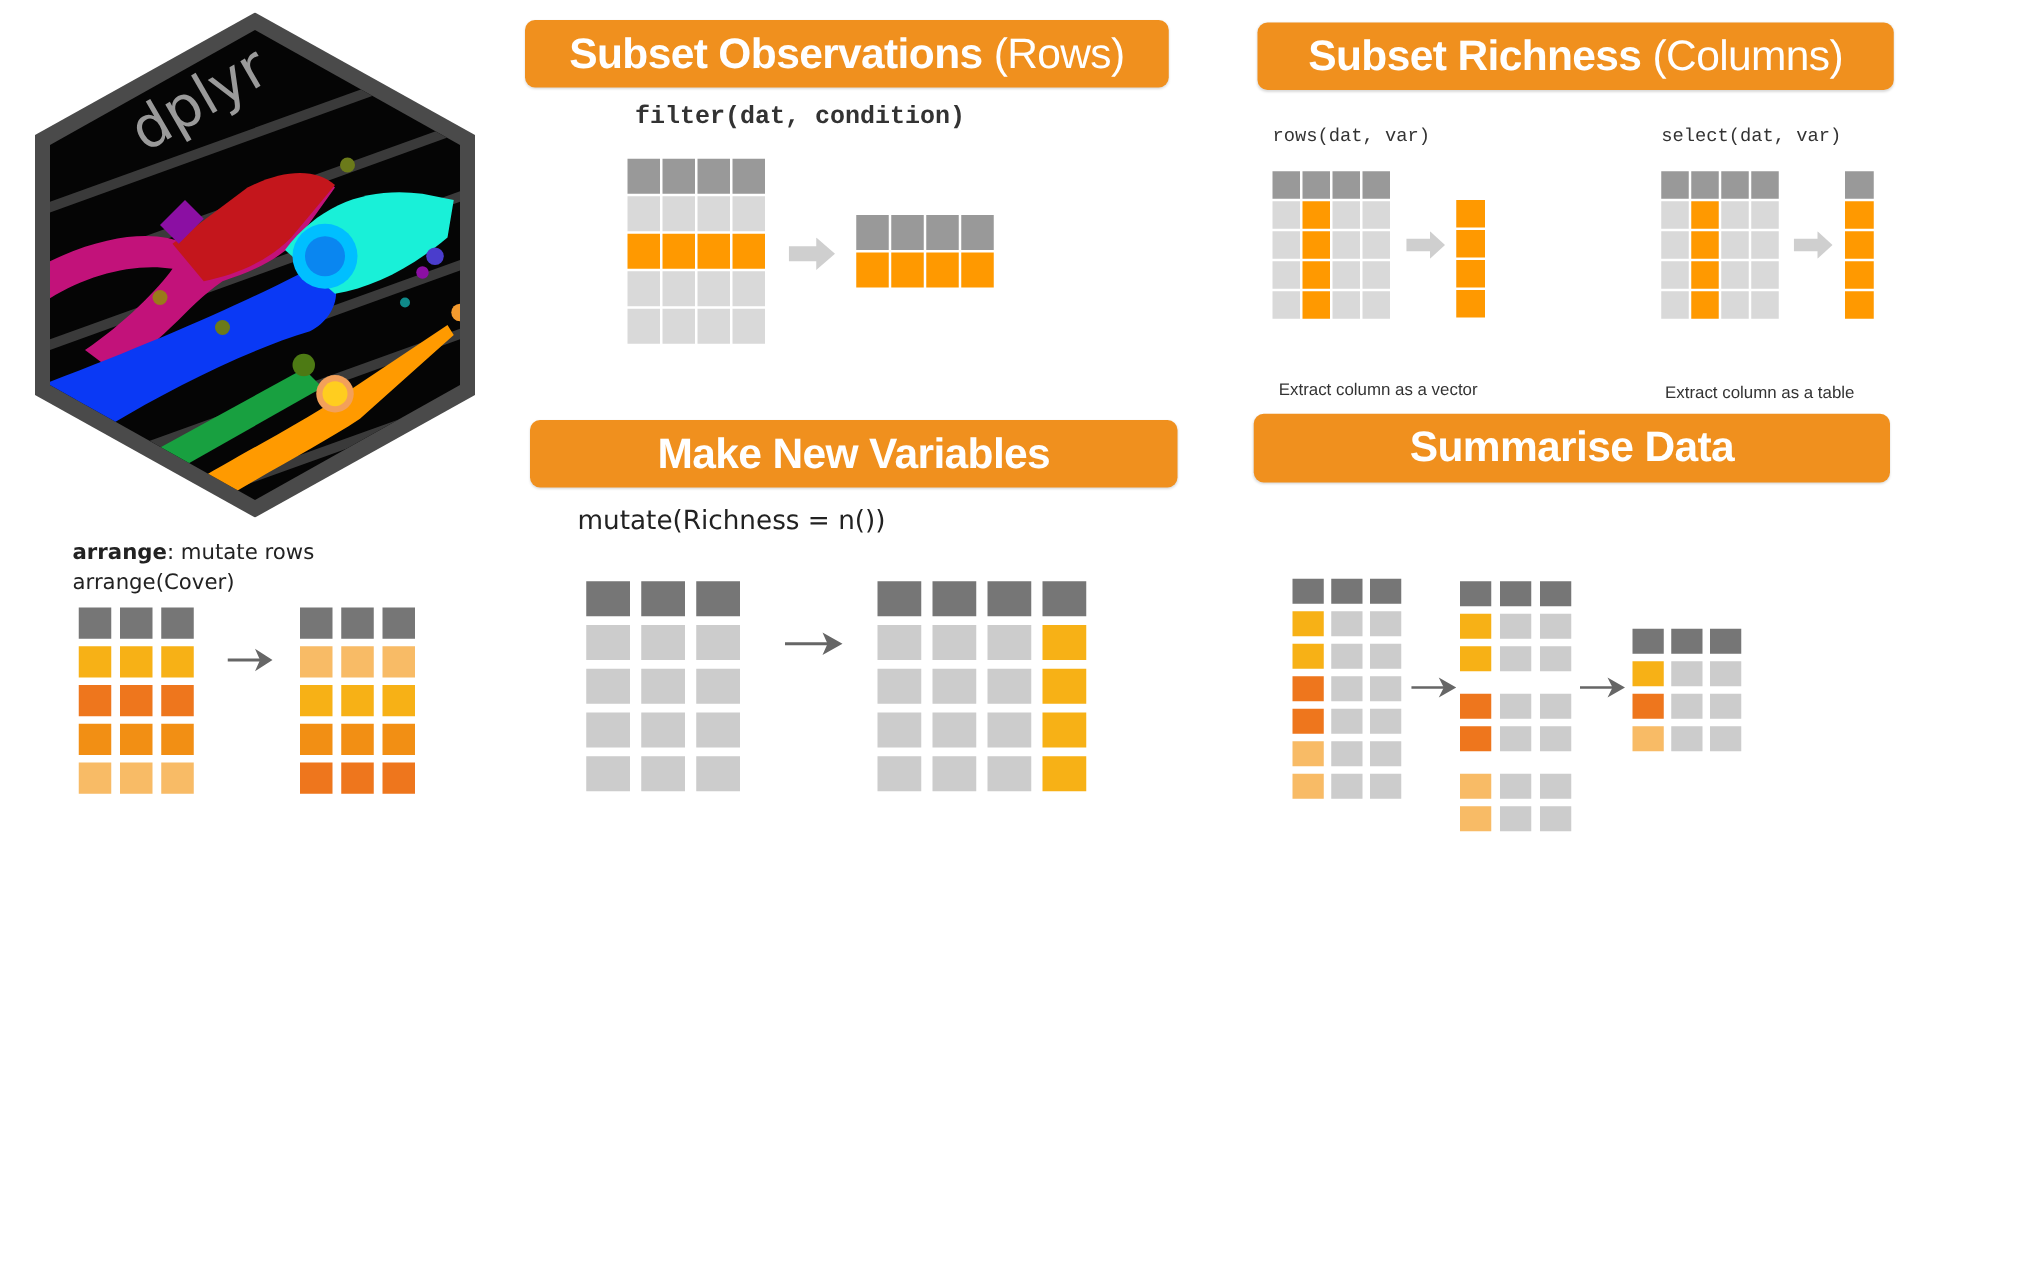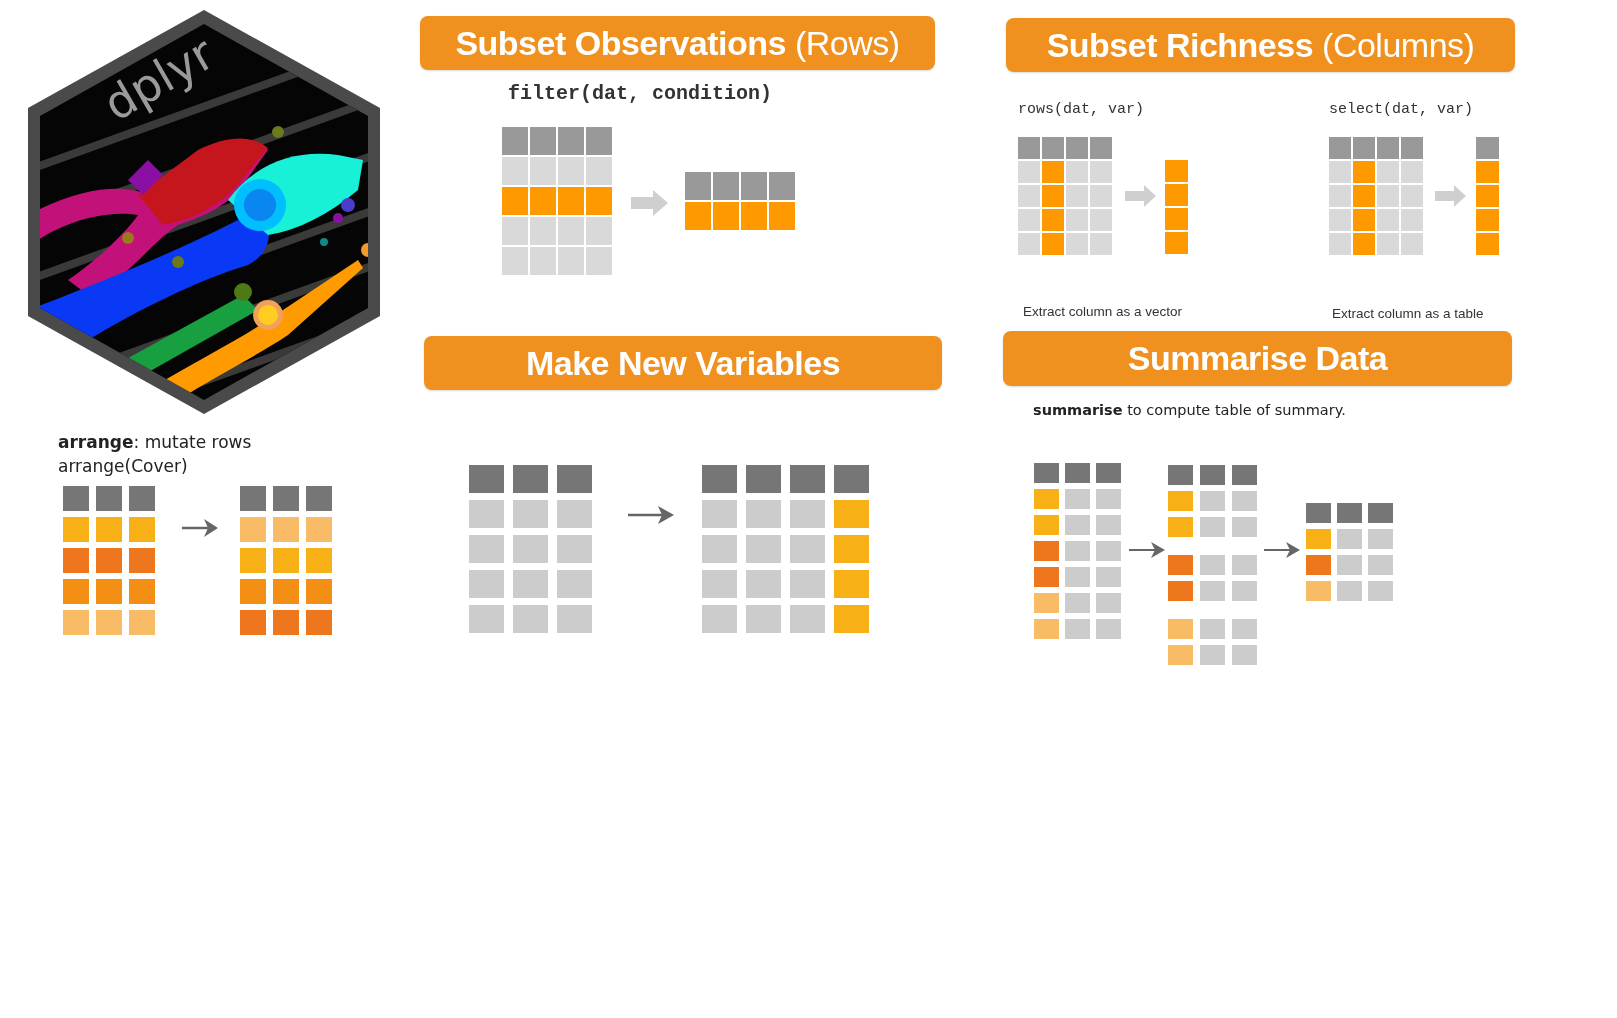--- a/index.html
+++ b/index.html
@@ -222,20 +222,21 @@
     <div class="cell" style="left: 0px; top: 48px; width: 23px; height: 22px; background: rgb(255, 153, 0);"></div>
     <div class="cell" style="left: 0px; top: 72px; width: 23px; height: 22px; background: rgb(255, 153, 0);"></div>
     <div class="cell" style="left: 0px; top: 96px; width: 23px; height: 22px; background: rgb(255, 153, 0);"></div>
   </div>
 <div class="caption" style="left:1332px;top:274px;">Extract column as a table</div>
 
 <div class="banner" style="left:424px;top:336px;width:518px;height:54px;">
   <span>Make New Variables</span>
 </div>
 <div class="desc" style="left:462px;top:402px;font-size:21px;line-height:28px;">
+  <div>mutate(Richness = n())</div>
 </div>
 <div class="grid" id="mutate-before" style="left:469px;top:465px;">
     <div class="cell" style="left: 0px; top: 0px; width: 35px; height: 28px; background: rgb(118, 118, 118);"></div>
     <div class="cell" style="left: 44px; top: 0px; width: 35px; height: 28px; background: rgb(118, 118, 118);"></div>
     <div class="cell" style="left: 88px; top: 0px; width: 35px; height: 28px; background: rgb(118, 118, 118);"></div>
     <div class="cell" style="left: 0px; top: 35px; width: 35px; height: 28px; background: rgb(204, 204, 204);"></div>
     <div class="cell" style="left: 44px; top: 35px; width: 35px; height: 28px; background: rgb(204, 204, 204);"></div>
     <div class="cell" style="left: 88px; top: 35px; width: 35px; height: 28px; background: rgb(204, 204, 204);"></div>
     <div class="cell" style="left: 0px; top: 70px; width: 35px; height: 28px; background: rgb(204, 204, 204);"></div>
     <div class="cell" style="left: 44px; top: 70px; width: 35px; height: 28px; background: rgb(204, 204, 204);"></div>
@@ -271,21 +272,20 @@
     <div class="cell" style="left: 0px; top: 140px; width: 35px; height: 28px; background: rgb(204, 204, 204);"></div>
     <div class="cell" style="left: 44px; top: 140px; width: 35px; height: 28px; background: rgb(204, 204, 204);"></div>
     <div class="cell" style="left: 88px; top: 140px; width: 35px; height: 28px; background: rgb(204, 204, 204);"></div>
     <div class="cell" style="left: 132px; top: 140px; width: 35px; height: 28px; background: rgb(247, 177, 22);"></div>
   </div>
 
 <div class="banner" style="left:1003px;top:331px;width:509px;height:55px;">
   <span>Summarise Data</span>
 </div>
 <div class="desc" style="left:1033px;top:400px;font-size:14.5px;line-height:20px;white-space:nowrap;">
-  <div><b>summarise</b><span> to compute table of summary.</span></div>
 </div>
 <div class="grid" id="sum-source" style="left:1034px;top:463px;">
     <div class="cell" style="left: 0px; top: 0px; width: 25px; height: 20px; background: rgb(118, 118, 118);"></div>
     <div class="cell" style="left: 31px; top: 0px; width: 25px; height: 20px; background: rgb(118, 118, 118);"></div>
     <div class="cell" style="left: 62px; top: 0px; width: 25px; height: 20px; background: rgb(118, 118, 118);"></div>
     <div class="cell" style="left: 0px; top: 26px; width: 25px; height: 20px; background: rgb(247, 177, 22);"></div>
     <div class="cell" style="left: 31px; top: 26px; width: 25px; height: 20px; background: rgb(204, 204, 204);"></div>
     <div class="cell" style="left: 62px; top: 26px; width: 25px; height: 20px; background: rgb(204, 204, 204);"></div>
     <div class="cell" style="left: 0px; top: 52px; width: 25px; height: 20px; background: rgb(247, 177, 22);"></div>
     <div class="cell" style="left: 31px; top: 52px; width: 25px; height: 20px; background: rgb(204, 204, 204);"></div>

